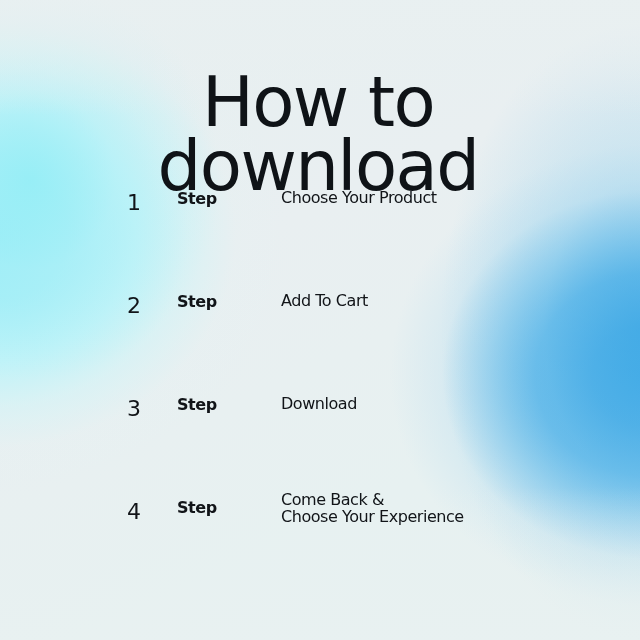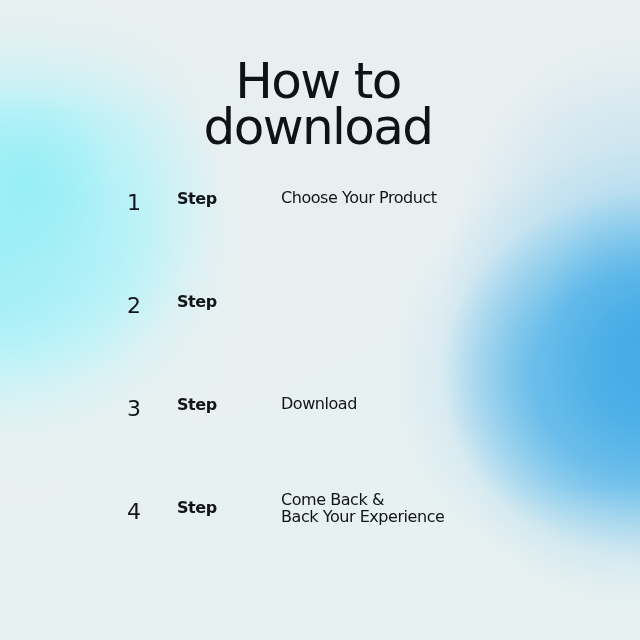--- a/index.html
+++ b/index.html
@@ -94,21 +94,21 @@
 
   .title {
     position: absolute;
     left: 0;
     right: 4px;
     top: 24px;
     text-align: center;
     color: #0f1317;
     font-family: "DejaVu Sans", sans-serif;
     font-weight: 500;
-    font-size: 50px;
+    font-size: 69px;
     line-height: 0.93;
     letter-spacing: -1.6px;
     -webkit-font-smoothing: antialiased;
   }
   .title-line { display: block; }
 
   .steps {
     position: absolute;
     left: 0;
     top: 178px;
@@ -191,35 +191,39 @@
         <span class="step-word">Step</span>
         <span class="step-desc">
           <span class="desc-line">Choose Your Product</span>
 
         </span>
       </div>
 
       <div class="step-row">
         <span class="step-num">2</span>
         <span class="step-word">Step</span>
+        <span class="step-desc">
+          <span class="desc-line">Add To Cart</span>
+
+        </span>
       </div>
 
       <div class="step-row">
         <span class="step-num">3</span>
         <span class="step-word">Step</span>
         <span class="step-desc">
           <span class="desc-line">Download</span>
 
         </span>
       </div>
 
       <div class="step-row two-line">
         <span class="step-num">4</span>
         <span class="step-word">Step</span>
         <span class="step-desc">
           <span class="desc-line">Come Back &amp;</span>
-          <span class="desc-line">Back Your Experience</span>
+          <span class="desc-line">Choose Your Experience</span>
         </span>
       </div>
 
     </div>
   </div>
 </div>
 
 </body></html>

